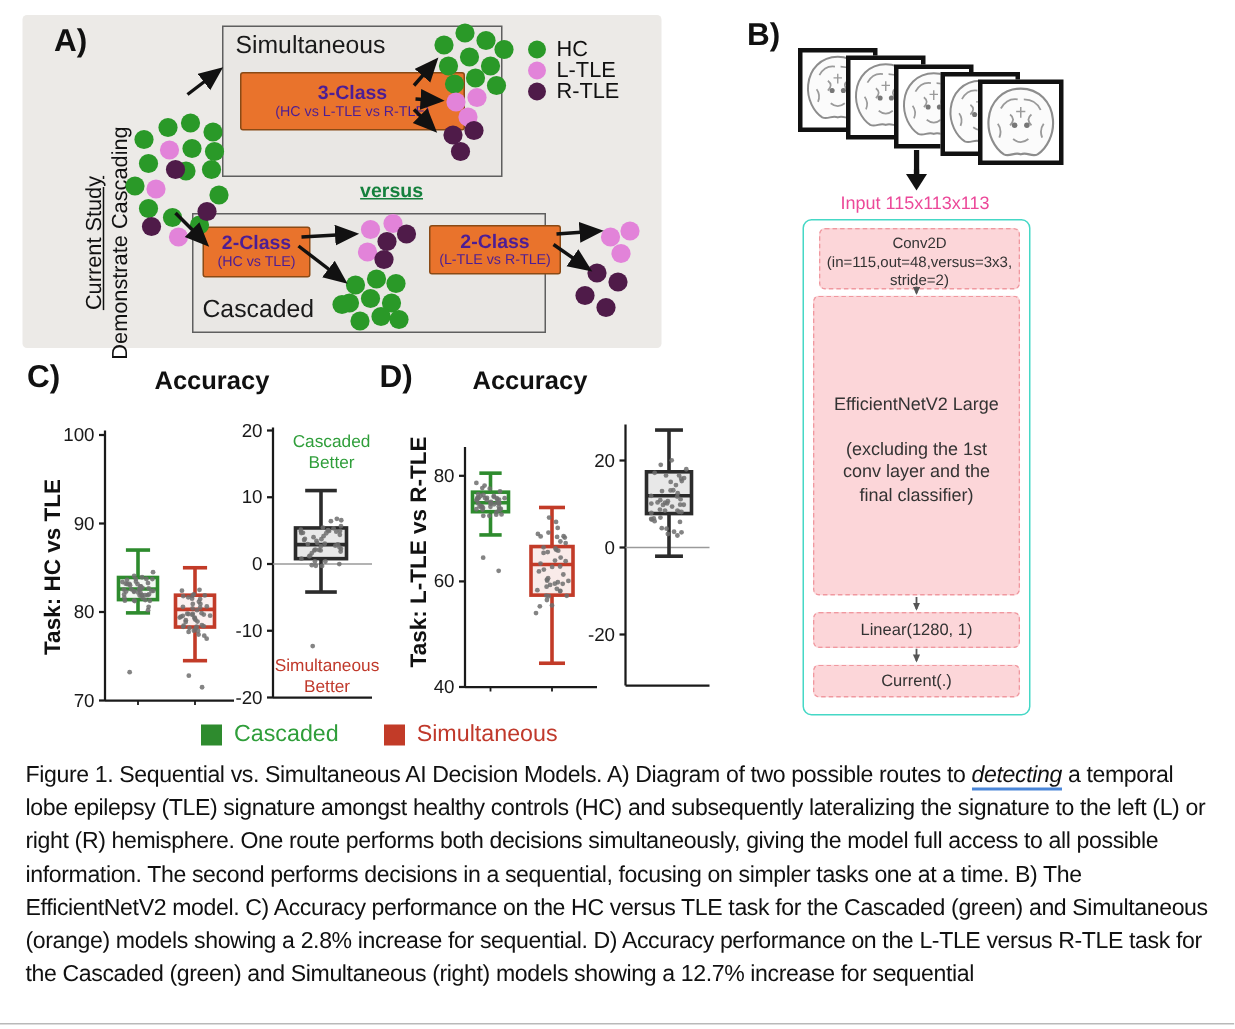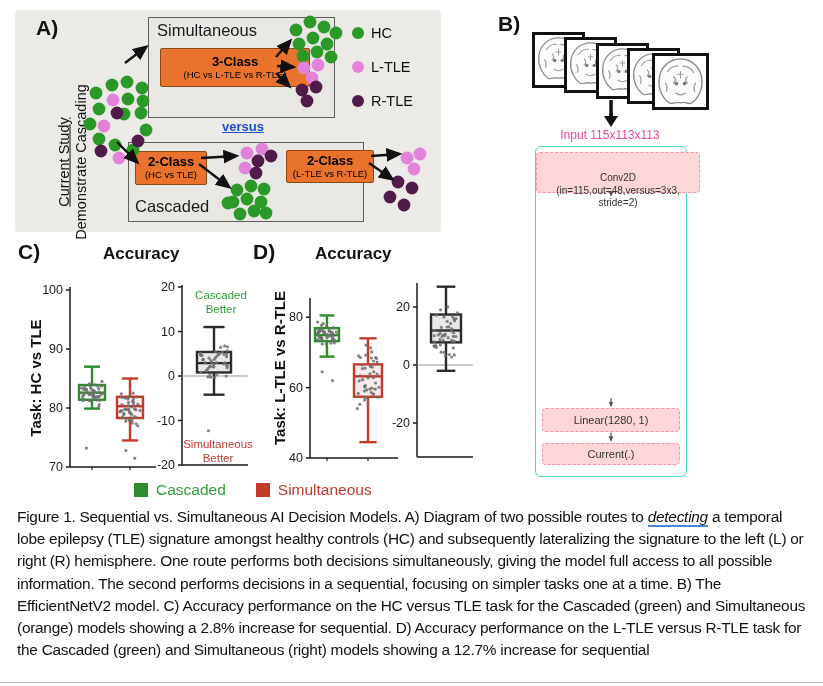--- a/index.html
+++ b/index.html
@@ -1,21 +1,21 @@
 <!DOCTYPE html>
 <html><head>
 <meta charset="utf-8">
 <style>
   html,body{margin:0;padding:0;background:#fff;}
   #fig{position:relative;width:823px;height:686px;background:#fff;overflow:hidden;
        font-family:"Liberation Sans", sans-serif;color:#111;}
   .abs{position:absolute;}
   .panel-label{font-weight:bold;font-size:21px;color:#111;}
   .graybox{background:#e9e7e4;border:1.5px solid #5f5f5f;}
-  .orangebox{background:#e9732c;border:1px solid #8a4a15;border-radius:2px;color:#000000;
+  .orangebox{background:#e9732c;border:1px solid #8a4a15;border-radius:2px;color:#4c1d95;
              text-align:center;display:flex;flex-direction:column;justify-content:center;line-height:1.15;}
   .ob-l1{font-size:13px;font-weight:600;}
   .ob-l2{font-size:9.5px;}
   .boxtitle{font-size:16.5px;color:#1a1a1a;}
   .rot{transform:rotate(-90deg);text-align:center;}
   .legend-row{display:flex;align-items:center;gap:7px;height:14px;}
   .legend-dot{width:12px;height:12px;border-radius:50%;}
   .legend-lab{font-size:14.5px;color:#111;}
   .frame{position:absolute;background:#fff;border:3px solid #111;box-sizing:border-box;}
   .layerbox{position:absolute;background:#fcd6d9;border:1.5px dashed #f0989f;border-radius:4px;
@@ -45,35 +45,35 @@
   </div>
 
   <div class="abs graybox" style="left:148px;top:17px;width:187px;height:101px;box-sizing:border-box;">
     <div class="boxtitle abs" style="left:8px;top:3px;">Simultaneous</div>
     <div class="orangebox abs" style="left:11px;top:30px;width:148px;height:37px;">
       <div class="ob-l1">3-Class</div>
       <div class="ob-l2">(HC vs L-TLE vs R-TLE)</div>
     </div>
   </div>
 
-  <div class="abs" style="left:222px;top:119px;width:60px;text-align:left;font-size:13px;font-weight:600;text-decoration:underline;color:#1d4ed8;">versus</div>
+  <div class="abs" style="left:222px;top:119px;width:60px;text-align:right;font-size:13px;font-weight:600;text-decoration:underline;color:#15803d;">versus</div>
 
   <div class="abs graybox" style="left:128px;top:142px;width:236px;height:80px;box-sizing:border-box;">
     <div class="orangebox abs" style="left:6px;top:8px;width:70px;height:32px;">
       <div class="ob-l1">2-Class</div>
       <div class="ob-l2">(HC vs TLE)</div>
     </div>
     <div class="orangebox abs" style="left:157px;top:7px;width:86px;height:31px;">
       <div class="ob-l1">2-Class</div>
       <div class="ob-l2">(L-TLE vs R-TLE)</div>
     </div>
     <div class="boxtitle abs" style="left:6px;top:54px;">Cascaded</div>
   </div>
 
-  <div class="abs" id="a-legend" style="left:352px;top:26px;display:flex;flex-direction:column;gap:20px;">
+  <div class="abs" id="a-legend" style="left:352px;top:26px;display:flex;flex-direction:column;">
       <div class="legend-row">
         <span class="legend-dot" style="background: rgb(42, 153, 40);"></span>
         <span class="legend-lab">HC</span>
       </div>
       <div class="legend-row">
         <span class="legend-dot" style="background: rgb(226, 131, 217);"></span>
         <span class="legend-lab">L-TLE</span>
       </div>
       <div class="legend-row">
         <span class="legend-dot" style="background: rgb(79, 27, 73);"></span>
@@ -117,24 +117,31 @@
           <path d="M12 16 q4 -7 11 -6 M27 10 q8 0 11 7 M10 26 q3 4 1 9 M40 26 q-3 4 -1 9 M18 20 q4 3 0 7 M32 20 q-4 3 0 7 M20 36 q5 4 10 0" fill="none" stroke="#9a9a9a" stroke-width="1.2"></path>
           <circle cx="21" cy="27" r="1.8" fill="#777"></circle>
           <circle cx="29" cy="27" r="1.8" fill="#777"></circle>
           <path d="M25 15 l0 7 M22 18 l6 0" stroke="#9a9a9a" stroke-width="1"></path>
         </svg></div>
     </div>
 
   <div class="abs" style="left:537px;top:128px;width:146px;text-align:center;font-size:12px;color:#ec4899;">Input 115x113x113</div>
 
   <div class="abs" style="left:535px;top:146px;width:152px;height:331px;border:1.6px solid #45d8c6;border-radius:6px;box-sizing:border-box;background:#fff;">
-    <div class="layerbox" style="left:0;top:5px;width:164px;height:41px;font-size:10px;line-height:12.5px;padding-top:19px;">
+    <div class="layerbox" style="left:10px;top:5px;width:134px;height:41px;font-size:10px;line-height:12.5px;padding-top:4px;">
       <div>Conv2D</div>
       <div>(in=115,out=48,versus=3x3,</div>
       <div>stride=2)</div>
+    </div>
+    <div class="layerbox" style="left:6px;top:50px;width:138px;height:200px;font-size:12px;line-height:15.5px;">
+      <div style="margin-top:64px;">EfficientNetV2 Large</div>
+      <div style="height:14px;"></div>
+      <div>(excluding the 1st</div>
+      <div>conv layer and the</div>
+      <div>final classifier)</div>
     </div>
     <div class="layerbox" style="left:6px;top:261px;width:138px;height:24px;font-size:11px;line-height:22px;">
       <div>Linear(1280, 1)</div>
     </div>
     <div class="layerbox" style="left:6px;top:296px;width:138px;height:22px;font-size:11px;line-height:20px;">
       <div>Current(.)</div>
     </div>
   </div>
 
   <div class="abs panel-label" style="left:18px;top:240px;">C)</div>

